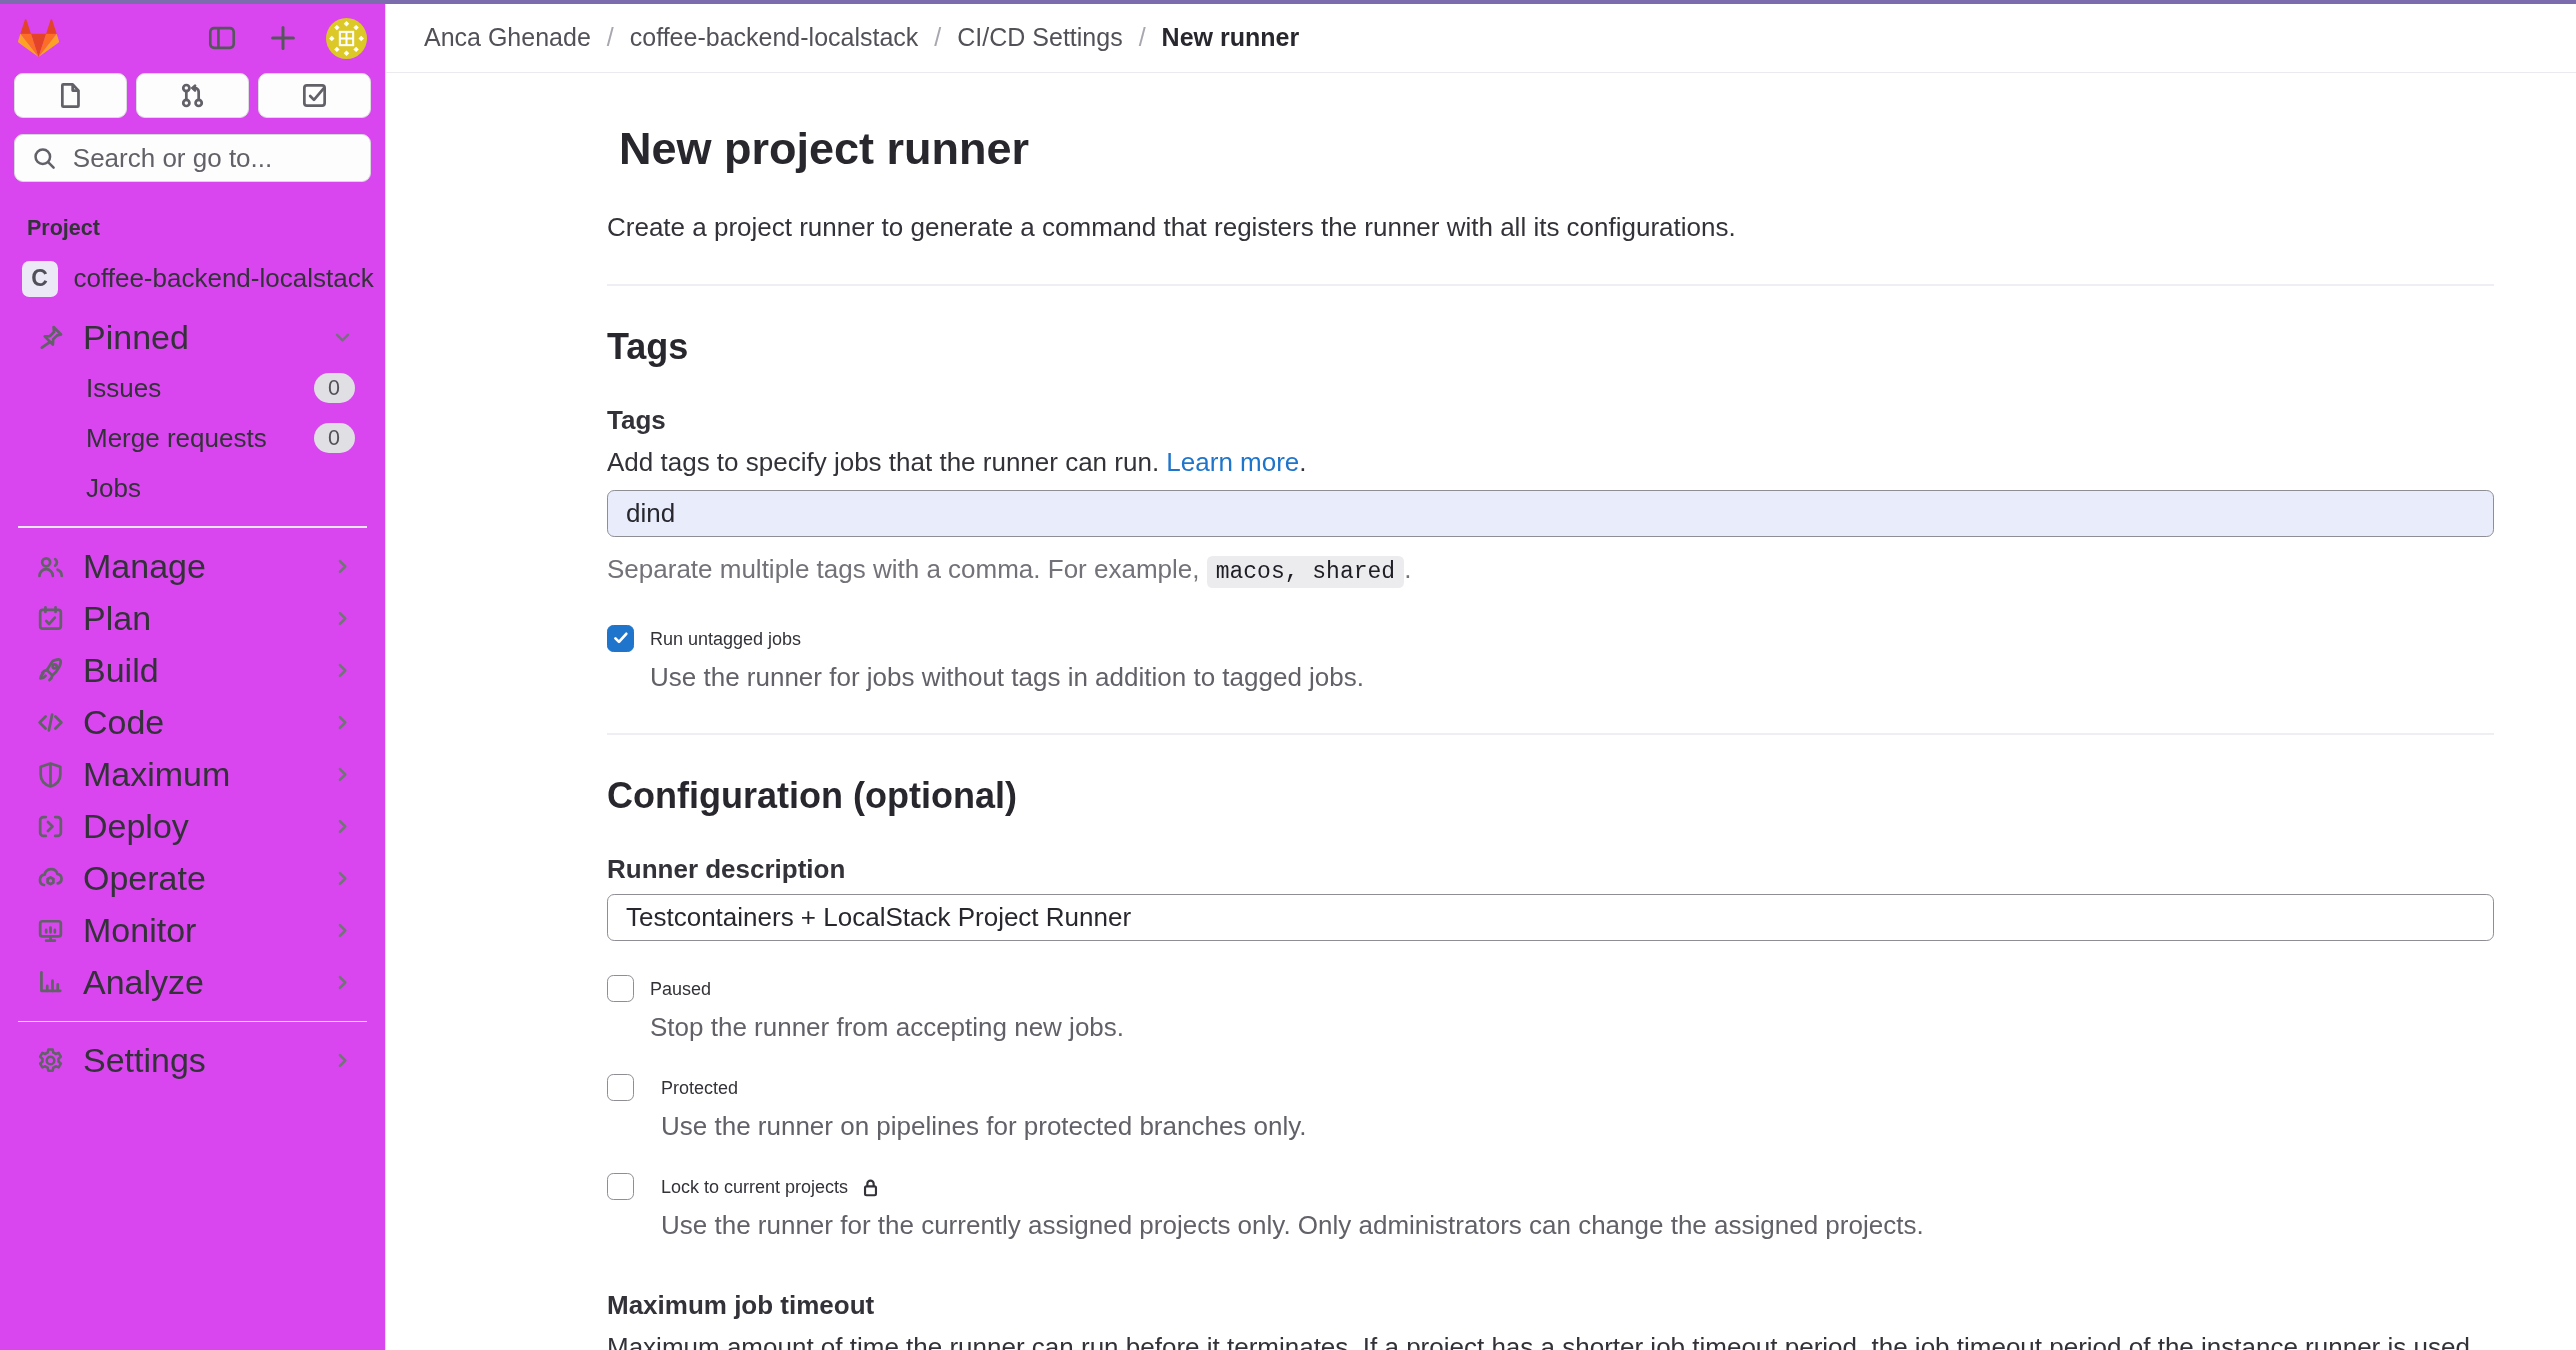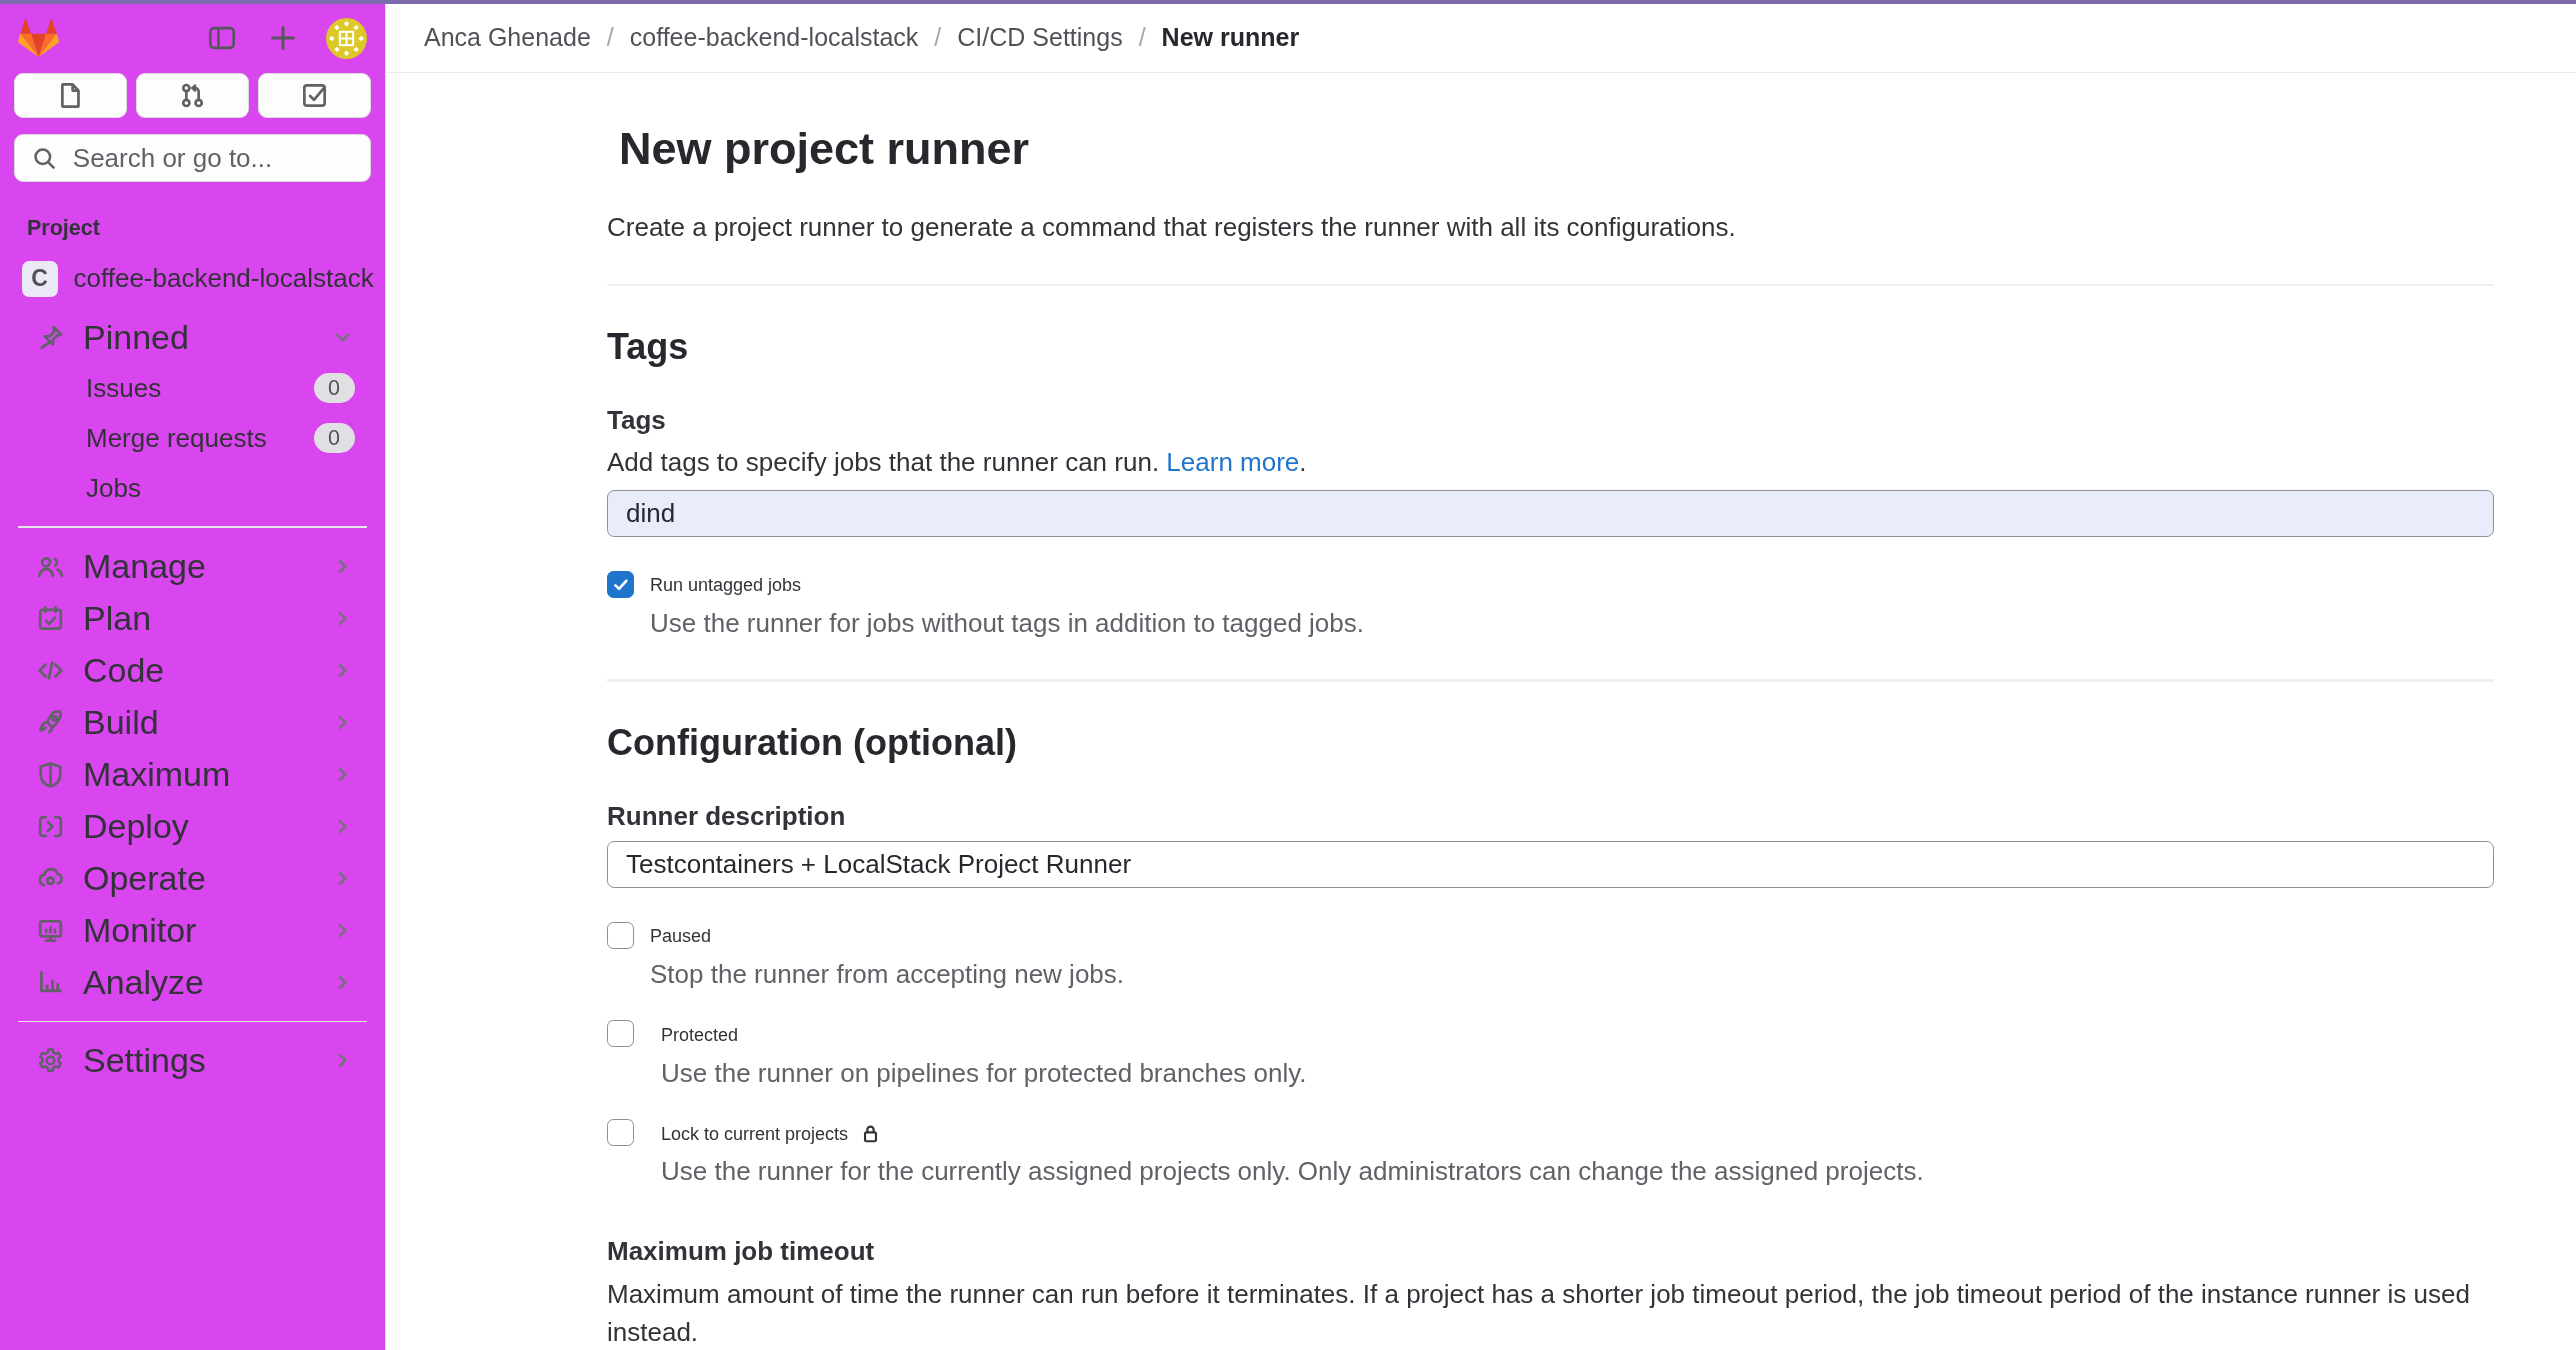--- a/index.html
+++ b/index.html
@@ -228,42 +228,42 @@
         <span class="chev">
           <svg class="ic" width="25" height="25" viewBox="0 0 16 16" fill="none" stroke="#737278" stroke-width="1.6" stroke-linecap="round" stroke-linejoin="round">
               <path d="m6.3 4.5 3.5 3.5-3.5 3.5"></path>
             </svg>
         </span>
       </div>
 
       <div class="nav-row">
         <span class="nav-ic">
           <svg class="ic" width="29" height="29" viewBox="0 0 16 16" fill="none" stroke="#626168" stroke-width="1.5" stroke-linecap="round" stroke-linejoin="round">
+            <path d="M9.2 2.8c1.8-.9 3.6-1.1 4.1-.6s.3 2.3-.6 4.1c-.8 1.6-2.1 3.2-3.7 4.4L6 7.8c1.1-1.6 2.3-4 3.2-5Z"></path>
+            <circle cx="10.3" cy="5.7" r="1.1"></circle>
+            <path d="M6 7.8c-1 .1-2 .7-2.6 1.6M9 10.7c-.1 1-.7 2-1.6 2.6M5.3 10.9c-.6.9-1.6 1.4-2.8 1.5.1-1.2.6-2.2 1.5-2.8"></path>
+          </svg>
+        </span>
+        <span class="nav-label">Build</span>
+        <span class="chev">
+          <svg class="ic" width="25" height="25" viewBox="0 0 16 16" fill="none" stroke="#737278" stroke-width="1.6" stroke-linecap="round" stroke-linejoin="round">
+              <path d="m6.3 4.5 3.5 3.5-3.5 3.5"></path>
+            </svg>
+        </span>
+      </div>
+
+      <div class="nav-row">
+        <span class="nav-ic">
+          <svg class="ic" width="29" height="29" viewBox="0 0 16 16" fill="none" stroke="#626168" stroke-width="1.5" stroke-linecap="round" stroke-linejoin="round">
             <path d="M5.3 4.7 2 8l3.3 3.3"></path>
               <path d="M10.7 4.7 14 8l-3.3 3.3"></path>
               <line x1="8.9" y1="3.6" x2="7.1" y2="12.4"></line>
           </svg>
         </span>
         <span class="nav-label">Code</span>
-        <span class="chev">
-          <svg class="ic" width="25" height="25" viewBox="0 0 16 16" fill="none" stroke="#737278" stroke-width="1.6" stroke-linecap="round" stroke-linejoin="round">
-              <path d="m6.3 4.5 3.5 3.5-3.5 3.5"></path>
-            </svg>
-        </span>
-      </div>
-
-      <div class="nav-row">
-        <span class="nav-ic">
-          <svg class="ic" width="29" height="29" viewBox="0 0 16 16" fill="none" stroke="#626168" stroke-width="1.5" stroke-linecap="round" stroke-linejoin="round">
-            <path d="M9.2 2.8c1.8-.9 3.6-1.1 4.1-.6s.3 2.3-.6 4.1c-.8 1.6-2.1 3.2-3.7 4.4L6 7.8c1.1-1.6 2.3-4 3.2-5Z"></path>
-            <circle cx="10.3" cy="5.7" r="1.1"></circle>
-            <path d="M6 7.8c-1 .1-2 .7-2.6 1.6M9 10.7c-.1 1-.7 2-1.6 2.6M5.3 10.9c-.6.9-1.6 1.4-2.8 1.5.1-1.2.6-2.2 1.5-2.8"></path>
-          </svg>
-        </span>
-        <span class="nav-label">Build</span>
         <span class="chev">
           <svg class="ic" width="25" height="25" viewBox="0 0 16 16" fill="none" stroke="#737278" stroke-width="1.6" stroke-linecap="round" stroke-linejoin="round">
               <path d="m6.3 4.5 3.5 3.5-3.5 3.5"></path>
             </svg>
         </span>
       </div>
 
       <div class="nav-row">
         <span class="nav-ic">
           <svg class="ic" width="29" height="29" viewBox="0 0 16 16" fill="none" stroke="#626168" stroke-width="1.5" stroke-linejoin="round">
@@ -376,20 +376,21 @@
         <div class="content-inner">
           <h1 class="page-title">New project runner</h1>
           <p class="page-subtitle">Create a project runner to generate a command that registers the runner with all its configurations.</p>
 
           <hr class="rule">
 
           <h2 class="section-heading">Tags</h2>
           <label class="field-label">Tags</label>
           <p class="field-desc"><span>Add tags to specify jobs that the runner can run. </span><a>Learn more</a><span>.</span></p>
           <input class="text-input autofill" type="text" value="dind" style="">
+          <p class="field-hint"><span>Separate multiple tags with a comma. For example, </span><code class="code-chip">macos, shared</code><span>.</span></p>
 
           <div class="check-row">
             <span class="cb checked" aria-checked="true">
               <svg class="ic" width="19.7" height="19.7" viewBox="0 0 16 16" fill="none" stroke="#fff" stroke-width="2.2" stroke-linecap="round" stroke-linejoin="round">
                   <path d="m3.6 8.4 2.9 2.9 5.9-6.6"></path>
                 </svg>
             </span>
             <div>
               <div class="check-label">Run untagged jobs</div>
               <div class="check-help">Use the runner for jobs without tags in addition to tagged jobs.</div>

